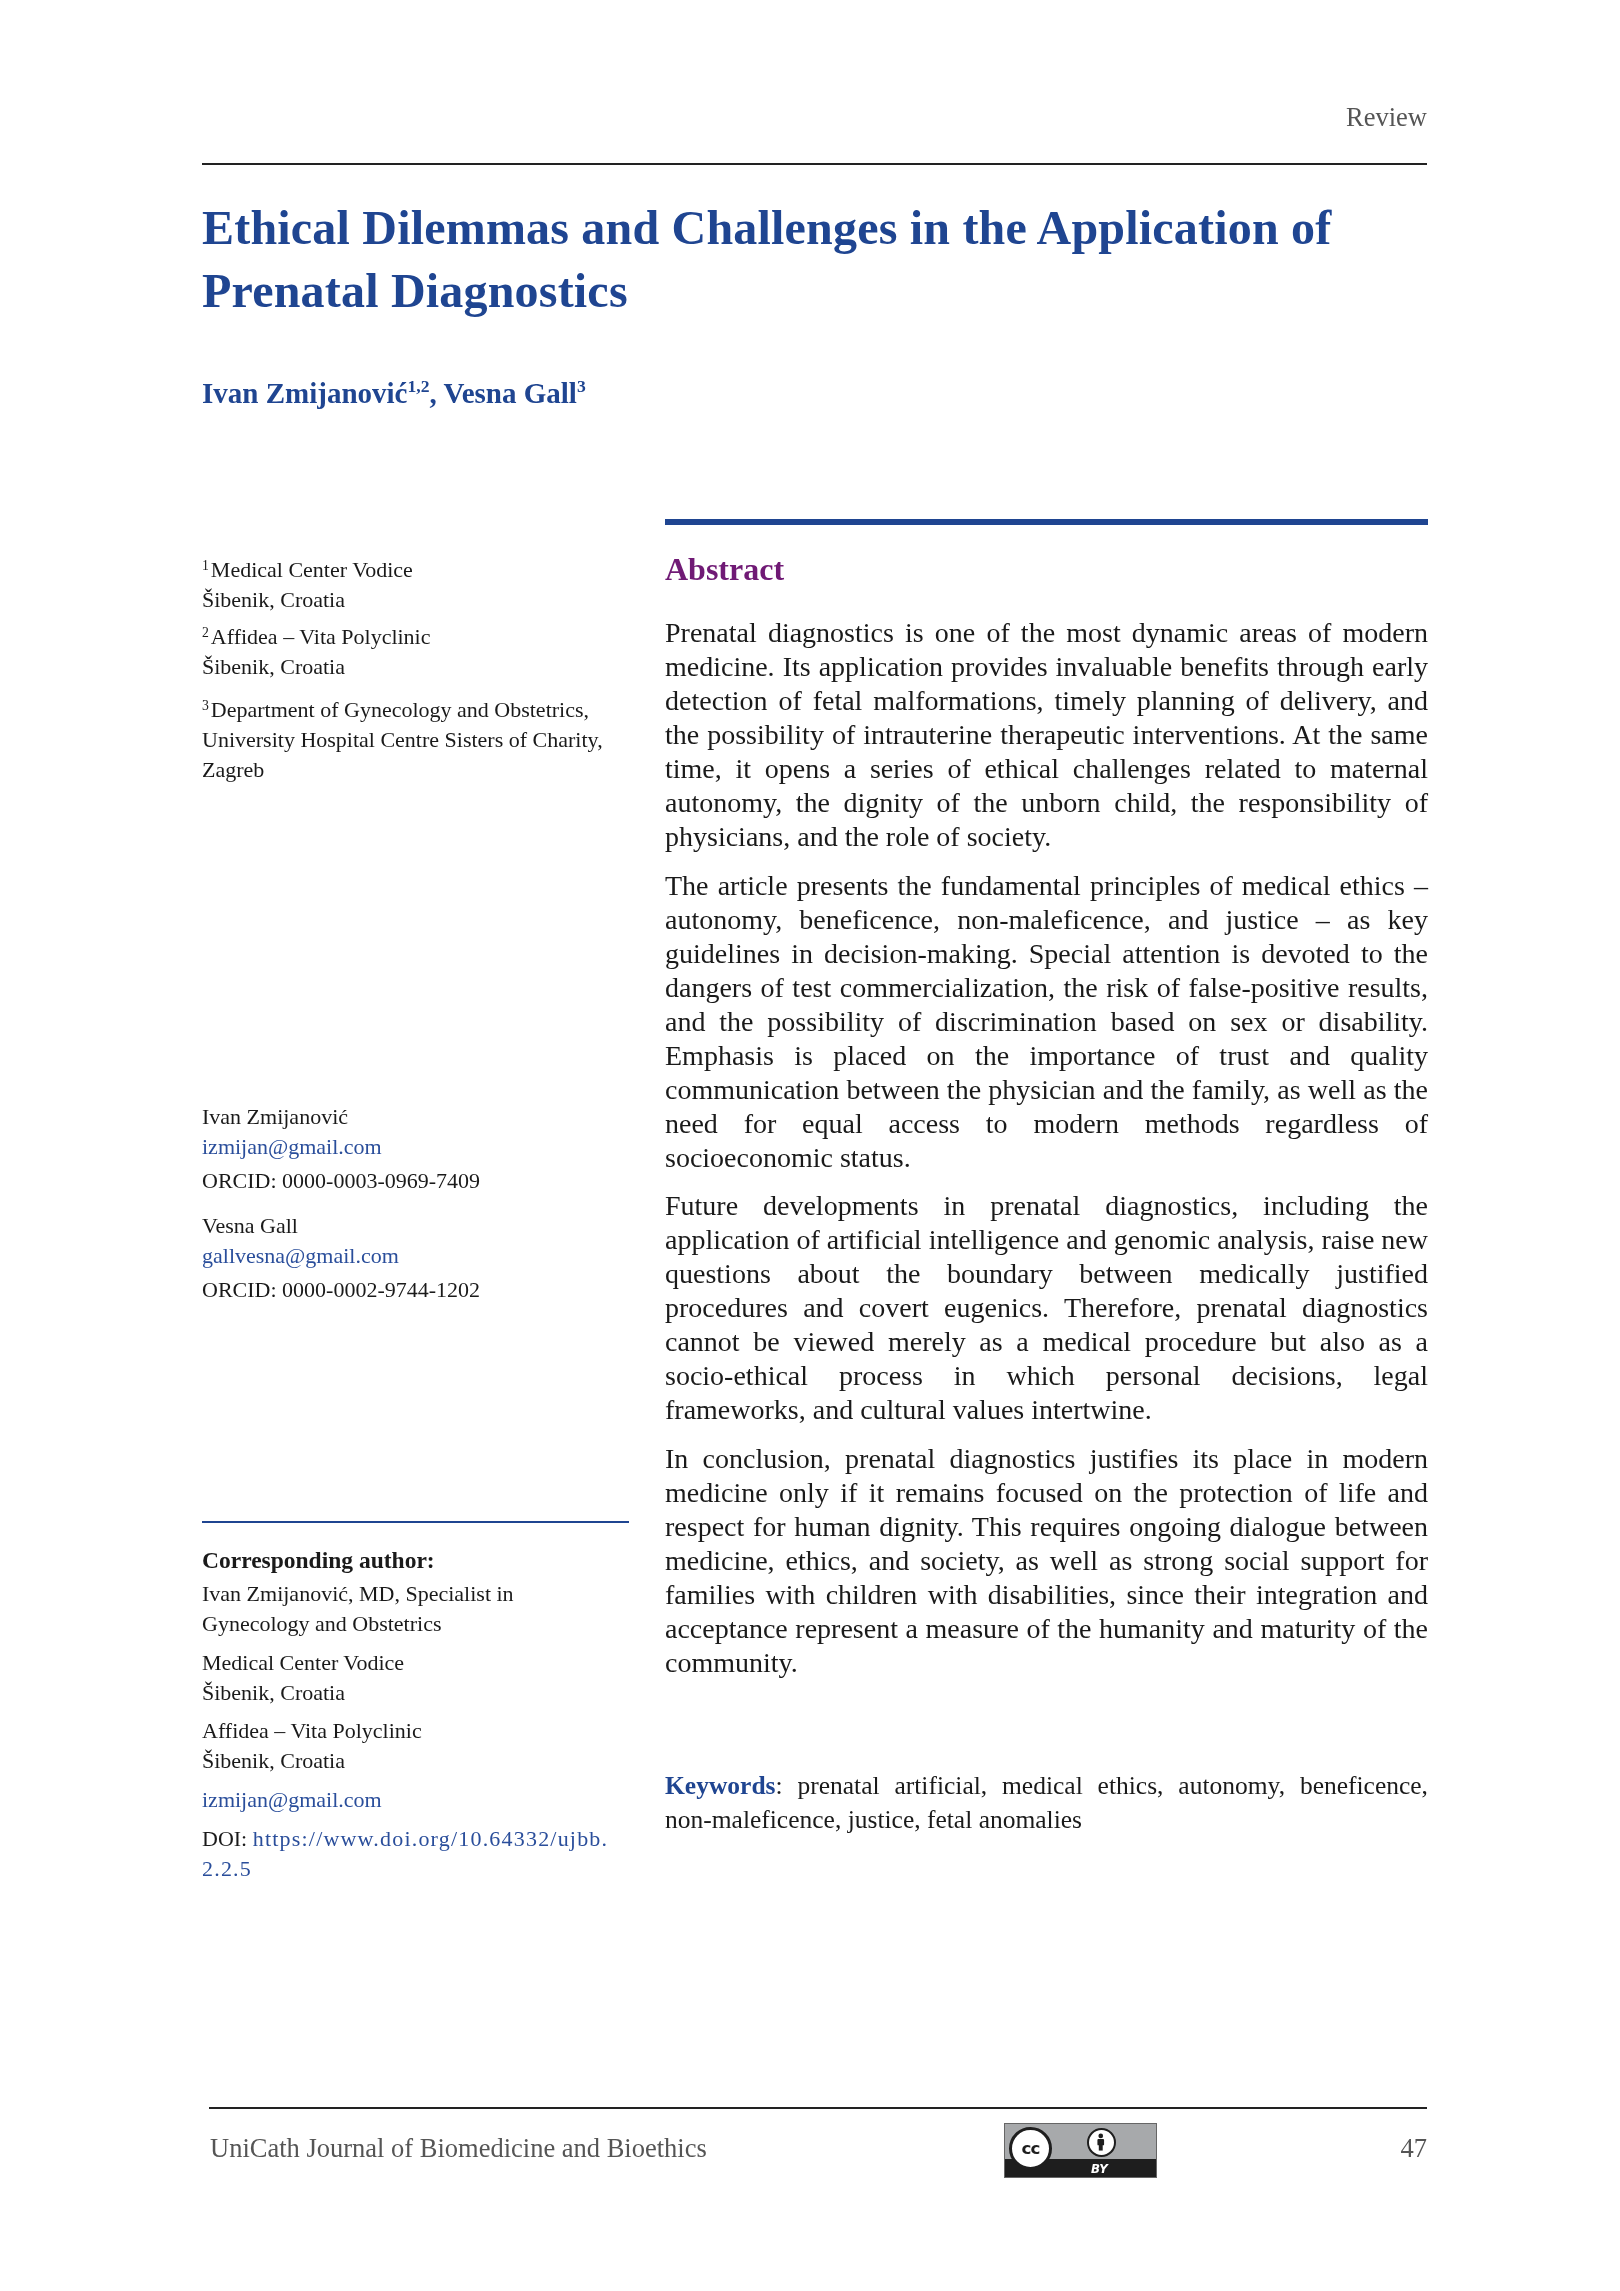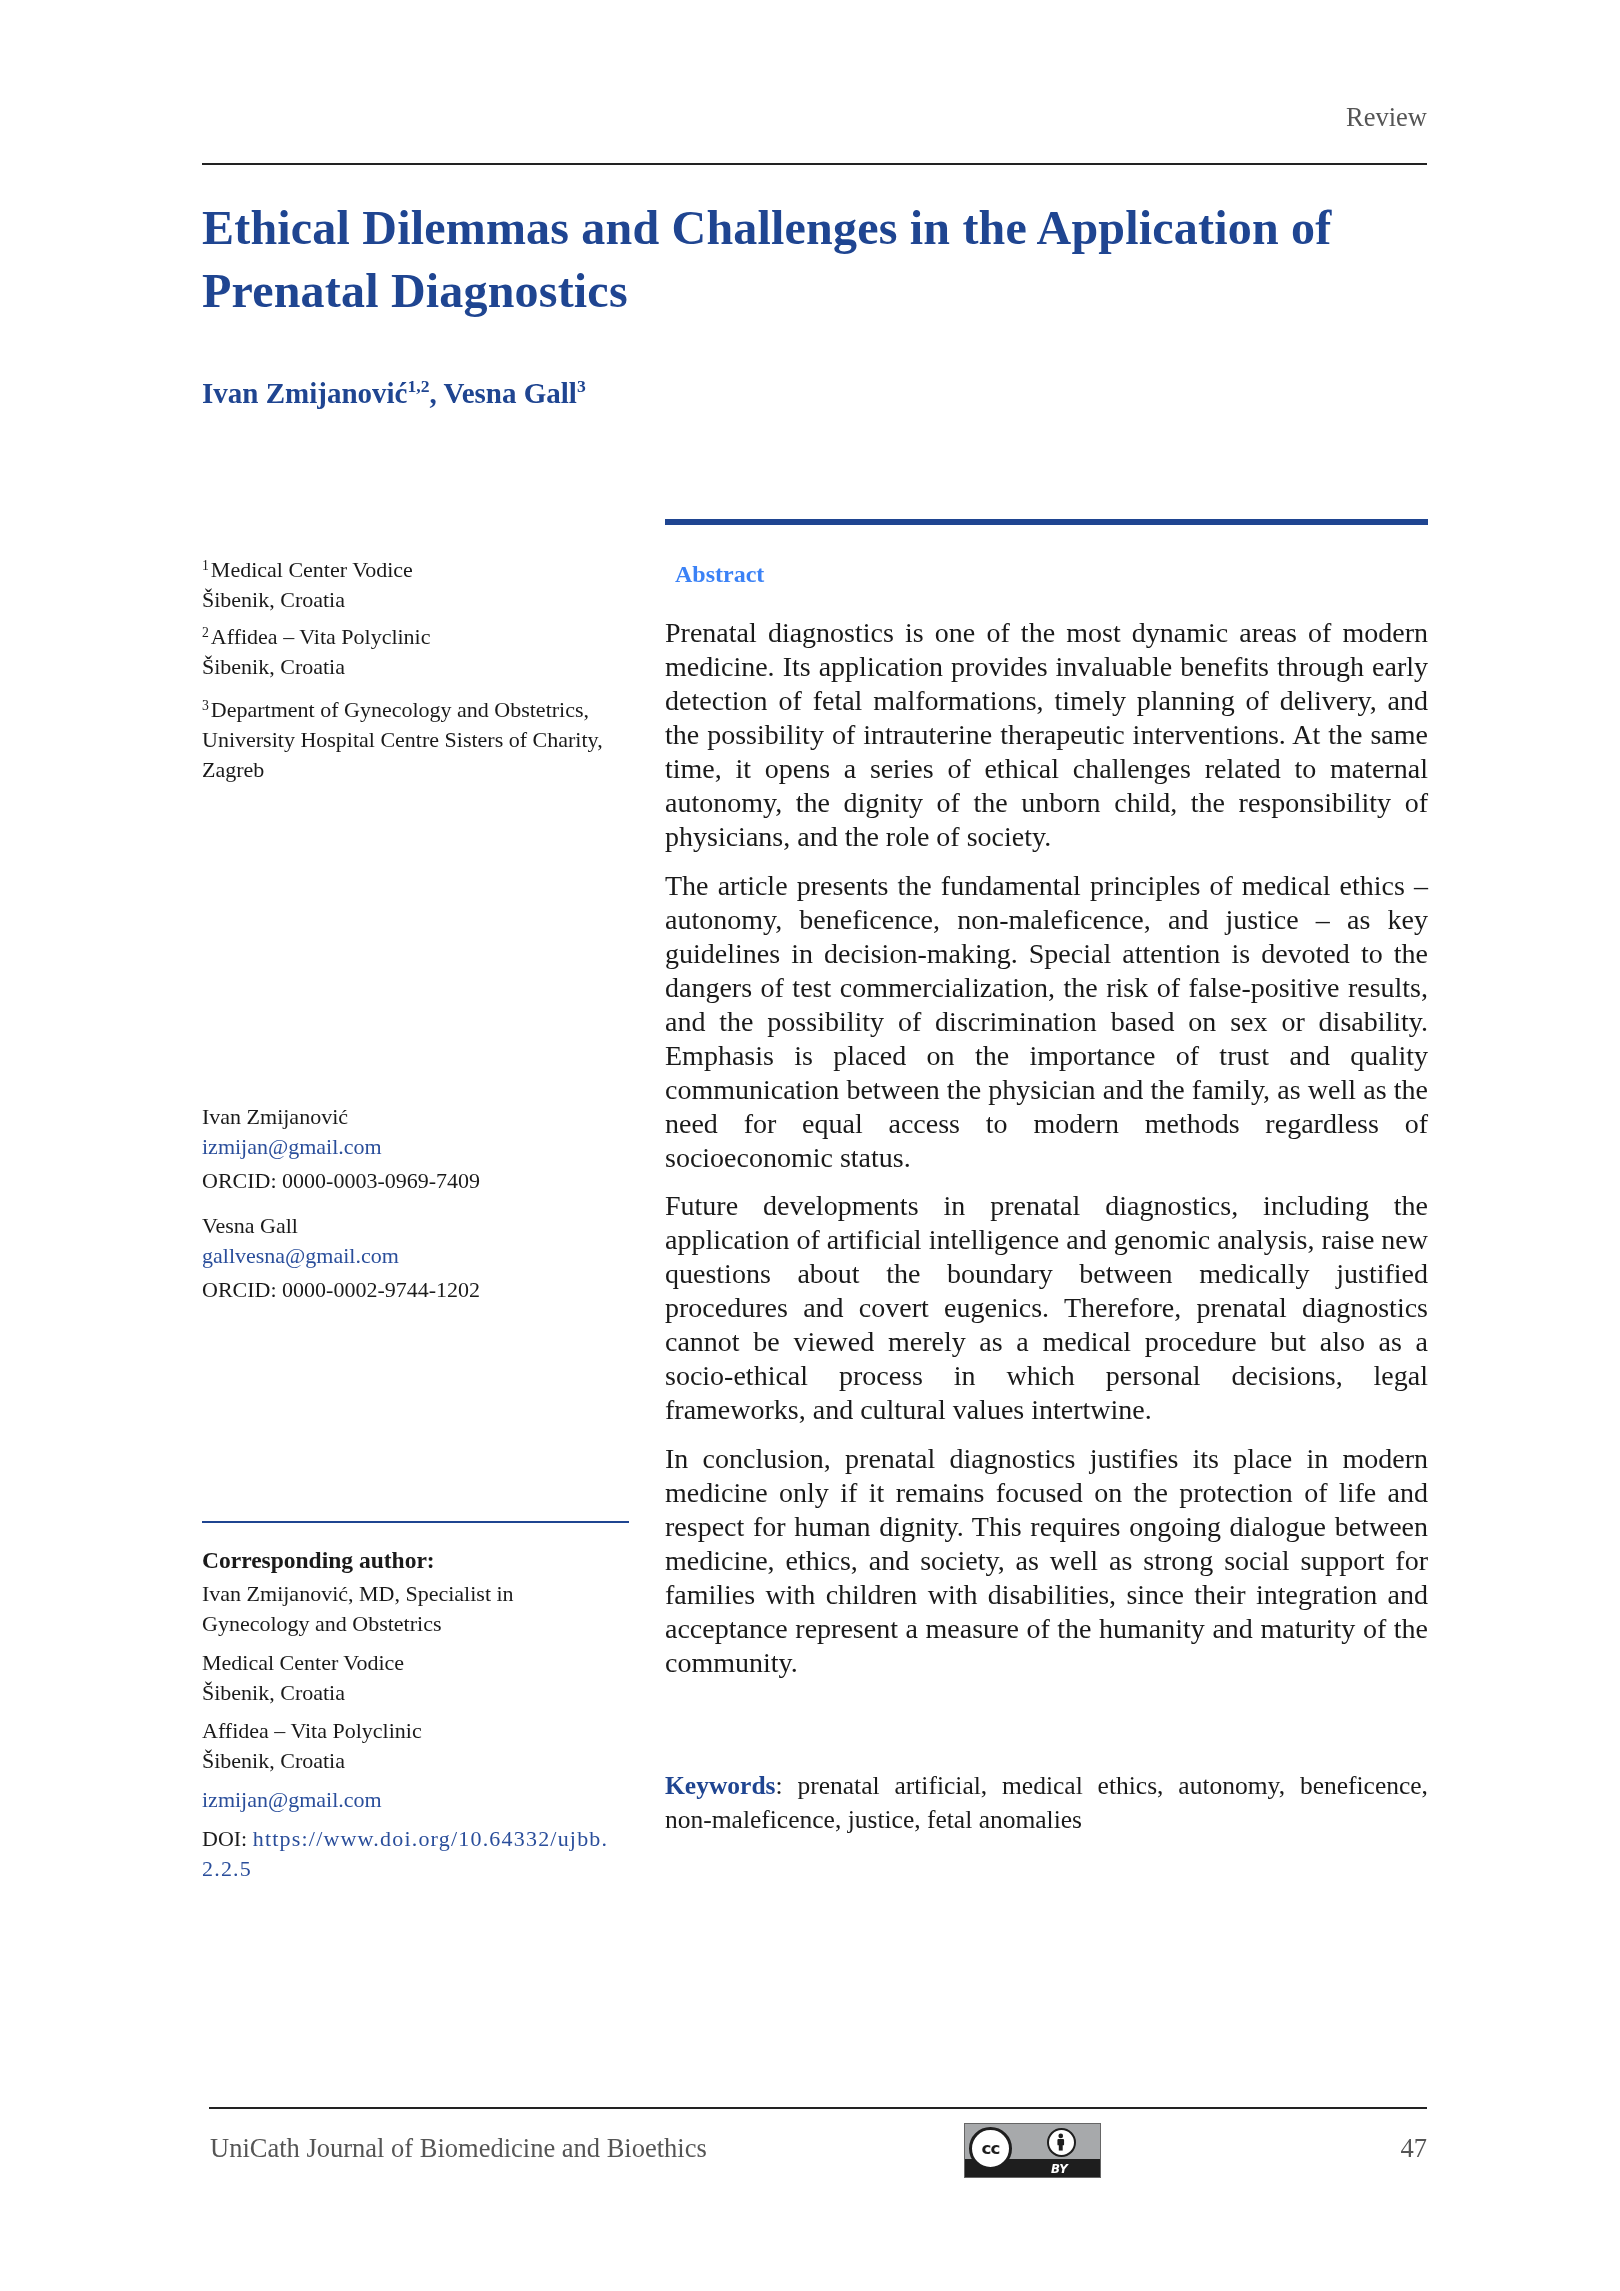--- a/index.html
+++ b/index.html
@@ -26,31 +26,31 @@
   .contact-block { margin-bottom: 7.8px; }
   .orcid { display: block; margin-top: 3.9px; }
 
   #sep-rule { left: 202px; top: 1521px; width: 427px; height: 0; border-top: 2px solid #1f4591; }
   #corr { left: 202px; top: 1545px; width: 431px; font-size: 22px; line-height: 30px; }
   #corr-title { font-weight: bold; font-size: 23.5px; margin-bottom: 3.9px; }
   .cblock { margin-bottom: 8.8px; }
 
   
   #blue-rule { left: 665px; top: 519px; width: 763px; height: 5.9px; background: #1f4591; }
-  #abstract-heading { left: 665px; top: 551px; font-size: 24px; font-weight: bold; color: #3b82f6; margin: 10px; }
+  #abstract-heading { left: 665px; top: 551px; font-size: 32px; font-weight: bold; color: #701a75; margin: 0; }
   #abstract-body { left: 665px; top: 616px; width: 763px; font-size: 28px; line-height: 34px; }
   #abstract-body p { margin: 0 0 14.7px 0; text-align: justify; hyphens: none; }
   #keywords { left: 665px; top: 1769px; width: 763px; font-size: 25.5px; line-height: 34px; text-align: justify; }
   #keywords .kw-label { color: #1f4591; font-weight: bold; }
 
   
   #footer-rule { left: 209px; top: 2107px; width: 1218px; height: 0; border-top: 2px solid #222; }
   #journal { left: 210px; top: 2133px; font-size: 26.5px; color: #555555; }
   #page-num { right: 193px; top: 2133px; font-size: 26.5px; color: #555555; }
-  #cc-badge { left: 964px; top: 2123px; width: 137px; height: 55px; background: #a7a9ab; border: 1px solid #666; box-sizing: border-box; }
+  #cc-badge { left: 1004px; top: 2123px; width: 153px; height: 55px; background: #a7a9ab; border: 1px solid #666; box-sizing: border-box; }
   #cc-badge .band { position: absolute; left: 0; right: 0; bottom: 0; height: 17.6px; background: #1e1e1e; }
   #cc-badge .by { position: absolute; left: 86px; bottom: 1px; font-family: "DejaVu Sans", sans-serif; font-size: 11.8px; font-weight: bold; color: #fff; font-style: italic; }
   #cc-badge .cc-circle { position: absolute; left: 3.9px; top: 2.9px; width: 43px; height: 43px; border-radius: 50%; background: #fff; border: 3.9px solid #1e1e1e; box-sizing: border-box;
       display: flex; align-items: center; justify-content: center; font-family: "DejaVu Sans", sans-serif; font-weight: bold; font-size: 16.7px; color: #1e1e1e; letter-spacing: -1px; }
   #cc-badge .by-circle { position: absolute; left: 82px; top: 3.9px; width: 29px; height: 29px; border-radius: 50%; background: #fff; border: 2.9px solid #1e1e1e; box-sizing: border-box; }
   #cc-badge .by-circle svg { position: absolute; left: 0; top: 0; }
 </style>
 </head>
 <body>
 

